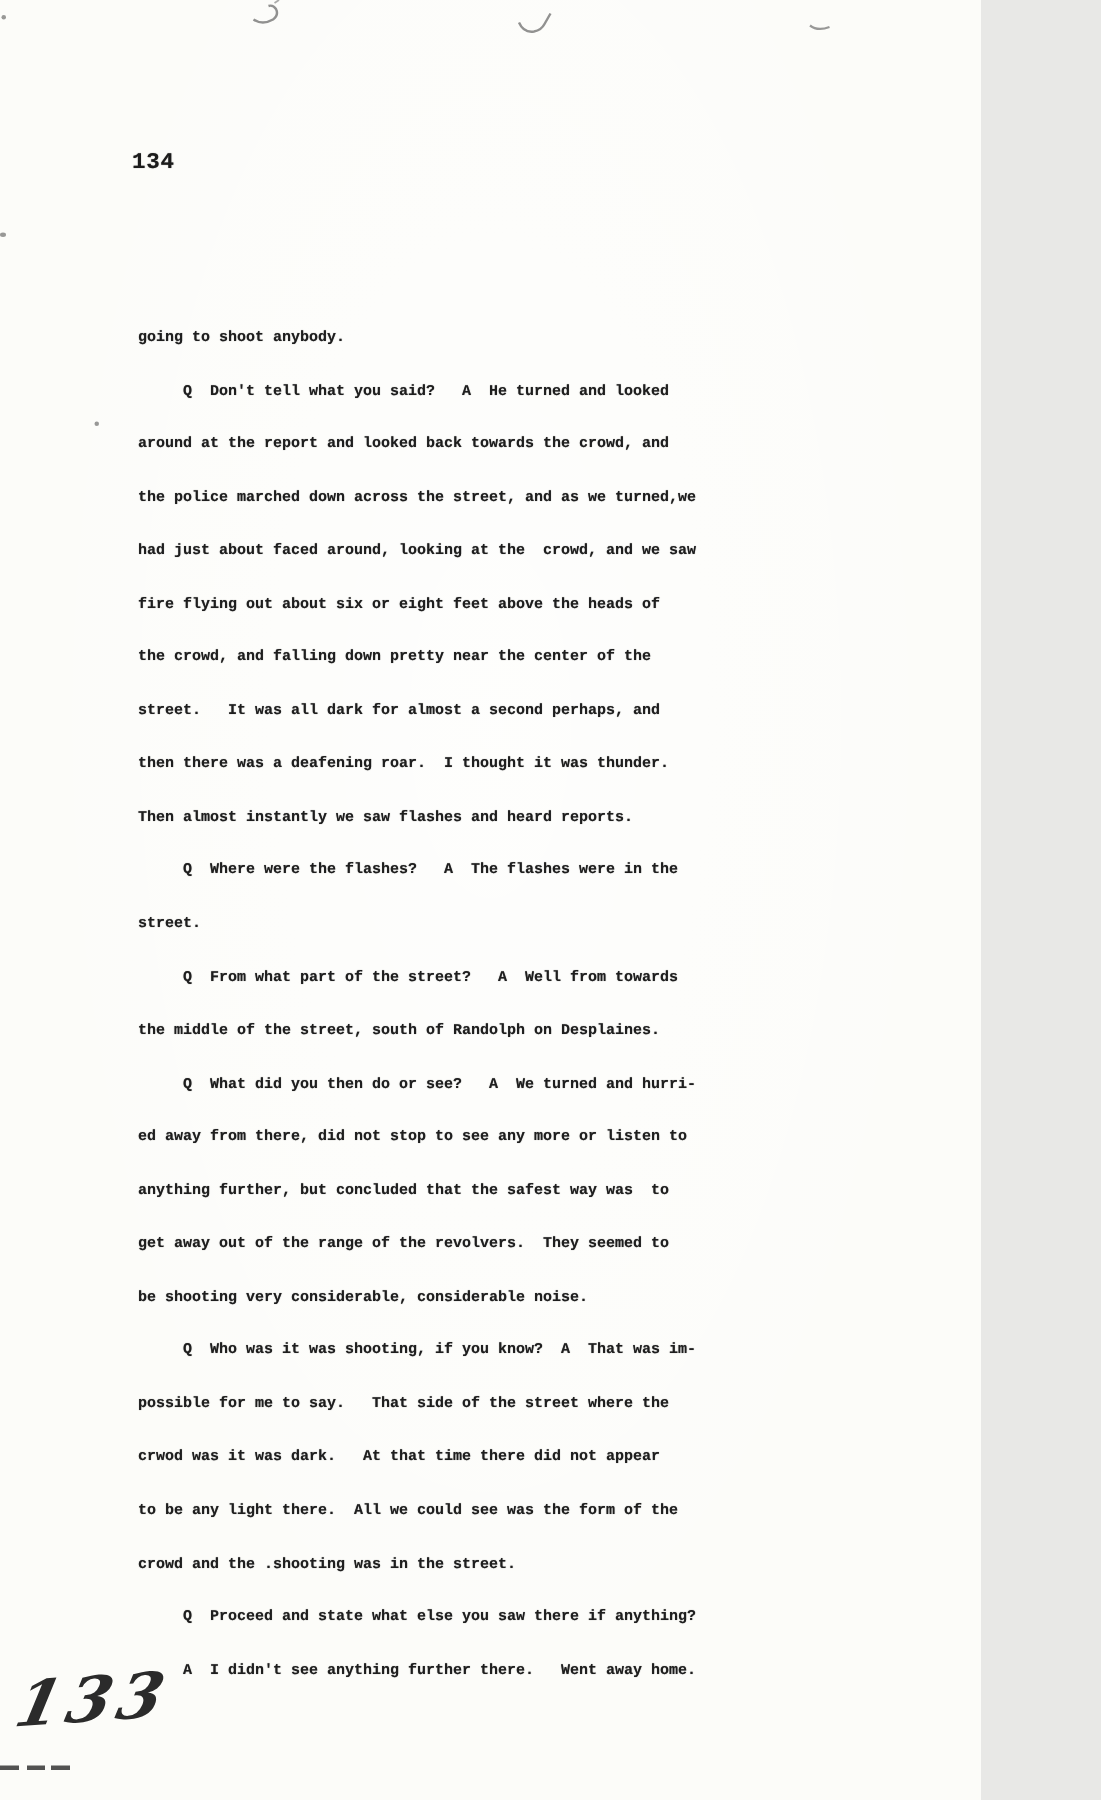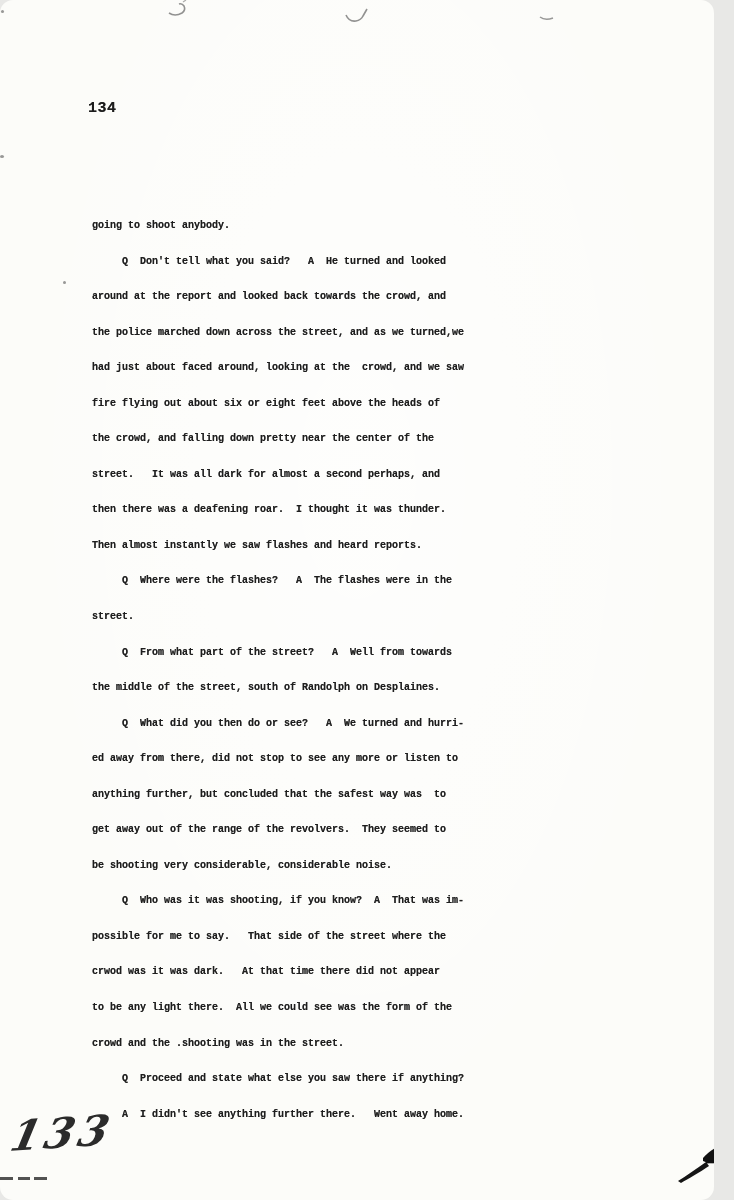--- a/index.html
+++ b/index.html
@@ -3,29 +3,28 @@
 <meta charset="utf-8">
 <title>Scanned transcript page</title>
 <style>
   html, body {
     margin: 0;
     padding: 0;
     background: #e8e8e6;
   }
   .page {
     position: relative;
-    width: 714px;
+    width: 654px;
     height: 1200px;
     margin: 0;
     background:
       radial-gradient(ellipse at 50% 40%, rgba(255,255,255,0.6) 0%, rgba(0,0,0,0) 70%),
       #fcfcf9;
     overflow: hidden;
     font-family: "Liberation Mono", "DejaVu Sans Mono", monospace;
-    border-radius: 13px;
   }
   .page-number {
     position: absolute;
     left: 88px;
     top: 100px;
     font-size: 15px;
     font-weight: bold;
     color: #1c1c1c;
     letter-spacing: 0.5px;
     text-shadow: 0 0 0.6px rgba(25,25,25,0.7);

